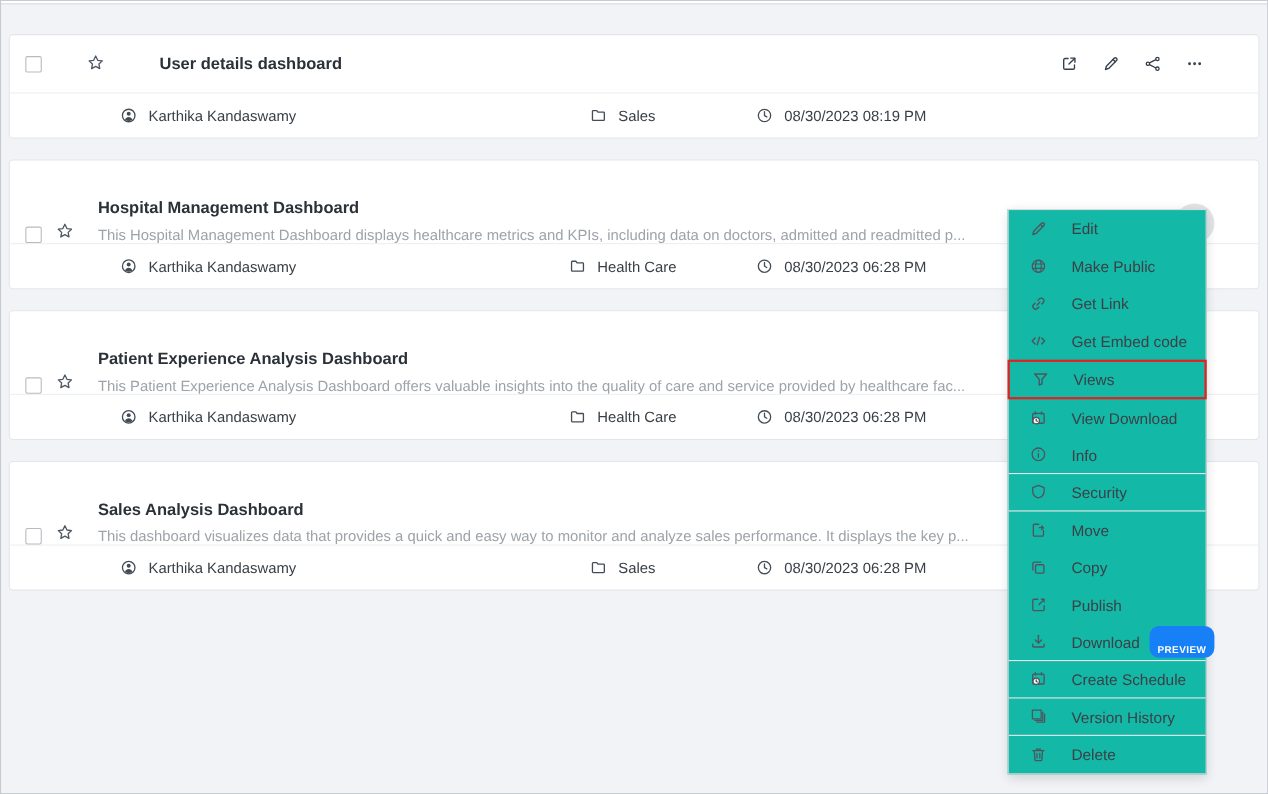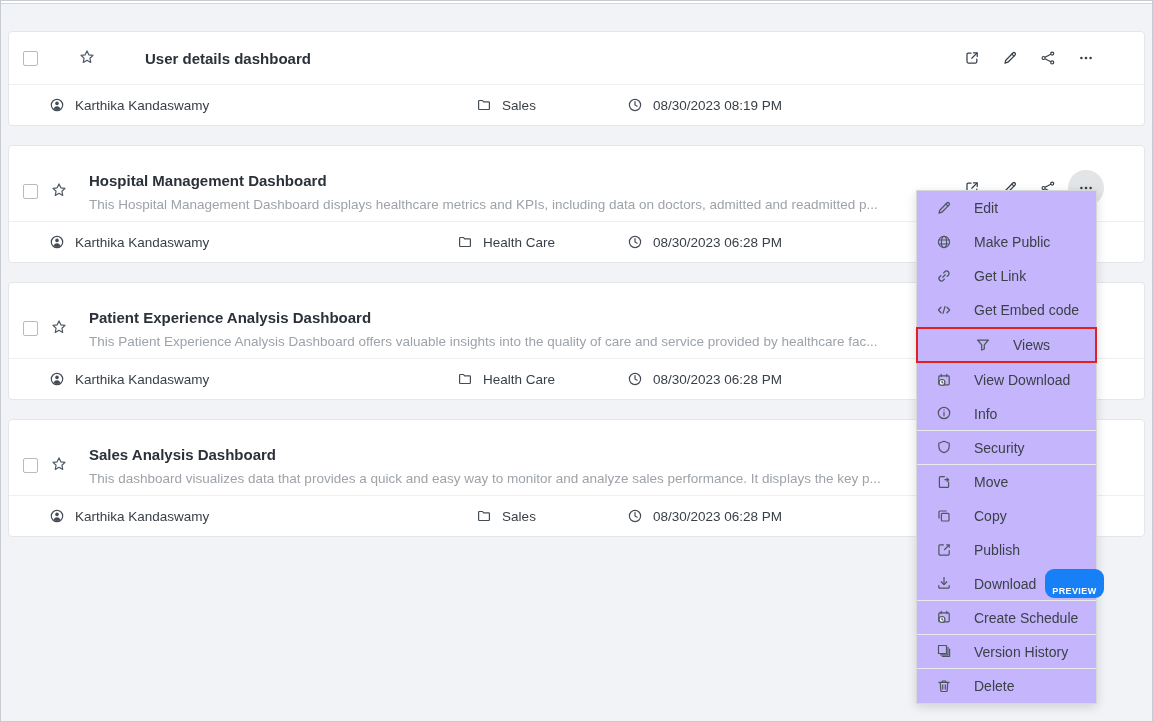--- a/index.html
+++ b/index.html
@@ -18,21 +18,21 @@
   .content { padding: 27px 8px 0 8px; }
 
   .card {
     background: #fff;
     border: 1px solid #e4e6ea;
     border-radius: 4px;
     margin-bottom: 19px;
   }
   .card-head { display: flex; padding: 0 40px 0 14px; position: relative; }
   .card--simple .card-head { height: 52px; align-items: center; gap: 28px; }
-  .card--desc   .card-head { height: 75px; padding-top: 15px; align-items: center; }
+  .card--desc   .card-head { height: 75px; padding-top: 15px; align-items: flex-end; }
 
   .cb {
     width: 15px; height: 15px; flex: none;
     border: 1px solid #b7bbc0; border-radius: 2px; background: #fff;
   }
   .star { flex: none; margin-left: 13px; width: 19px; height: 19px; color: #4e5863; }
   .card--desc .cb, .card--desc .star { margin-top: 1px; }
 
   .titleblock { margin-left: 19px; flex: 1; min-width: 0; }
   .card-title { font-size: 15px; font-weight: bold; color: #2b3138; line-height: 19px; cursor: pointer; }
@@ -46,44 +46,44 @@
   .action-btn {
     width: 36px; height: 36px; border-radius: 50%; margin-left: 2px;
     display: flex; align-items: center; justify-content: center;
     color: #36404c; cursor: pointer; background: transparent; border: none;
   }
   .action-btn svg { width: 17px; height: 17px; }
   .action-btn.active { background: #e3e4e6; }
 
   .card-meta {
     height: 41px; border-top: 1px solid #edeff1;
-    display: flex; align-items: center; padding-left: 40px;
+    display: flex; align-items: center; padding-left: 100px;
     font-size: 13.5px; color: #383f46;
   }
   .meta-col { display: flex; align-items: center; gap: 10px; }
   .meta-author { width: 336px; }
   .meta-cat { width: 242px; justify-content: center; }
   .meta-col svg { width: 16px; height: 16px; color: #444c55; flex: none; }
 
   
   .context-menu {
     position: absolute; left: 916px; top: 190px; width: 181px;
-    background: #c4b5fd; border: 1px solid #d6d9dc;
+    background: #14b8a6; border: 1px solid #d6d9dc;
     box-shadow: 0 3px 10px rgba(0,0,0,.14);
     z-index: 10;
   }
   .menu-item {
     height: 34px; display: flex; align-items: center;
     padding: 0 8px 0 19px; font-size: 14px; color: #3b4147; cursor: pointer;
   }
   .menu-item svg { width: 17px; height: 17px; color: #4d555e; flex: none; }
   .mi-label { margin-left: 21px; white-space: nowrap; }
   .menu-item.divider-after { border-bottom: 1px solid #e8eaec; }
   .menu-item.highlighted {
-    border: 2px solid #e32020; height: 36px; margin: 0 -1px; padding-left: 20px; justify-content: center;
+    border: 2px solid #e32020; height: 36px; margin: 0 -1px; padding-left: 20px;
   }
   .preview-badge {
     background: #1780f6; color: #fff; font-size: 9px; font-weight: bold;
     letter-spacing: .4px; padding: 17px 7px 2px 7px; border-radius: 9px; margin-left: 9px;
   }
   svg.defs { position: absolute; width: 0; height: 0; }
 </style>
 </head>
 <body>
 

